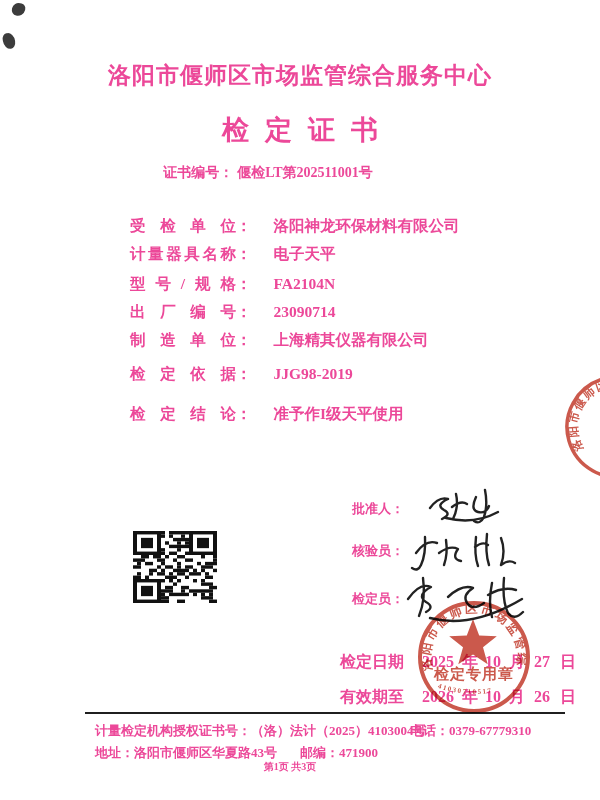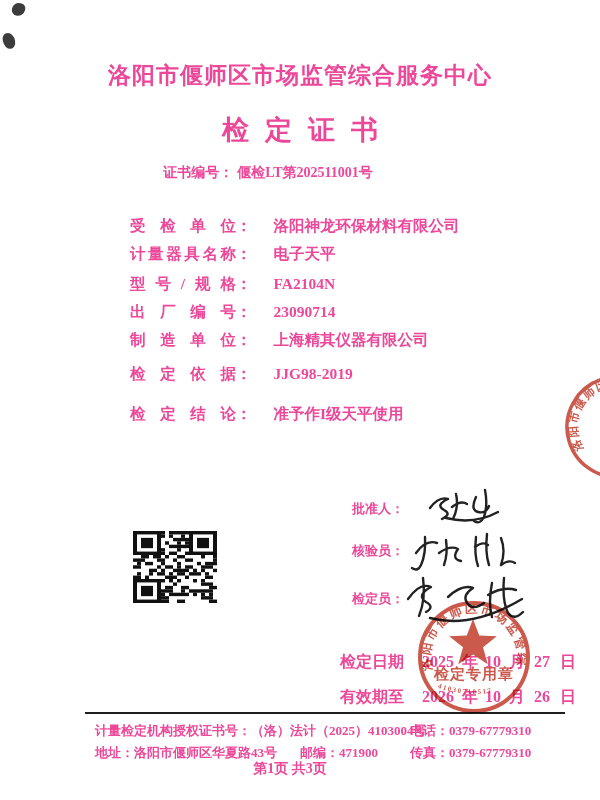--- a/index.html
+++ b/index.html
@@ -24,21 +24,21 @@
   .date-row{left:340px;font-size:16px;z-index:1;}
   .date-row .dy{margin-left:18px;}
   .date-row .u1{margin-left:8px;}
   .date-row .dm{margin-left:7px;}
   .date-row .u2{margin-left:8px;}
   .date-row .dd{margin-left:9px;}
   .date-row .u3{margin-left:10px;}
   
   .sep{top:712px;left:85px;width:480px;border-top:2px solid #1f1f1f;height:0;}
   .foot{font-size:13px;}
-  .page-info{top:760px;left:0;width:580px;text-align:center;font-size:14px;}
+  .page-info{top:760px;left:0;width:580px;text-align:center;font-size:10px;}
   
   .seal{position:absolute;z-index:5;mix-blend-mode:multiply;opacity:.85;pointer-events:none;}
   
   .mark{position:absolute;background:#3c3c3c;}
   .m1{left:12px;top:3px;width:13px;height:13px;border-radius:54% 40% 60% 46%;transform:rotate(14deg);}
   .m2{left:3px;top:33px;width:12px;height:16px;border-radius:40% 58% 46% 60%;transform:rotate(-9deg);}
   #qr-box{position:absolute;left:133px;top:531px;width:84px;height:72px;}
 </style>
 </head>
 <body>
@@ -257,21 +257,20 @@
   <div class="abs date-row" style="top:687px">
     <span>有效期至</span><span class="dy">2026</span><span class="u1">年</span><span class="dm">10</span><span class="u2">月</span><span class="dd">26</span><span class="u3">日</span>
   </div>
 
   <div class="abs sep"></div>
 
   <div class="abs foot" style="top:722px;left:95px">计量检定机构授权证书号：（洛）法计（2025）4103004号</div>
   <div class="abs foot" style="top:722px;left:410px">电话：0379-67779310</div>
   <div class="abs foot" style="top:744px;left:95px">地址：洛阳市偃师区华夏路43号</div>
   <div class="abs foot" style="top:744px;left:300px">邮编：471900</div>
-  <div class="abs foot" style="top:744px;left:410px">传真：0379-67779310</div>
   <div class="abs page-info">第1页  共3页</div>
 
   <svg class="seal" style="left:404px;top:587px" width="140" height="140" viewBox="0 0 140 140">
     <circle cx="70" cy="70" r="54" fill="none" stroke="#c23b2c" stroke-width="4"></circle>
     <polygon points="69,32 75.2,48.5 92.8,49.3 79,60.2 83.7,77.2 69,67.5 54.3,77.2 59,60.2 45.2,49.3 62.8,48.5" fill="#c23b2c"></polygon>
     <path id="arcMain" d="M 28.7 85 A 44 44 0 1 1 111.3 85" fill="none"></path>
     <text font-size="12.5" font-weight="700" fill="#c23b2c" letter-spacing="2.2">
       <textPath href="#arcMain" startOffset="2">洛阳市偃师区市场监管综合服务中心</textPath>
     </text>
     <text x="70" y="92" text-anchor="middle" font-size="15" font-weight="700" fill="#c23b2c" letter-spacing="1">检定专用章</text>

